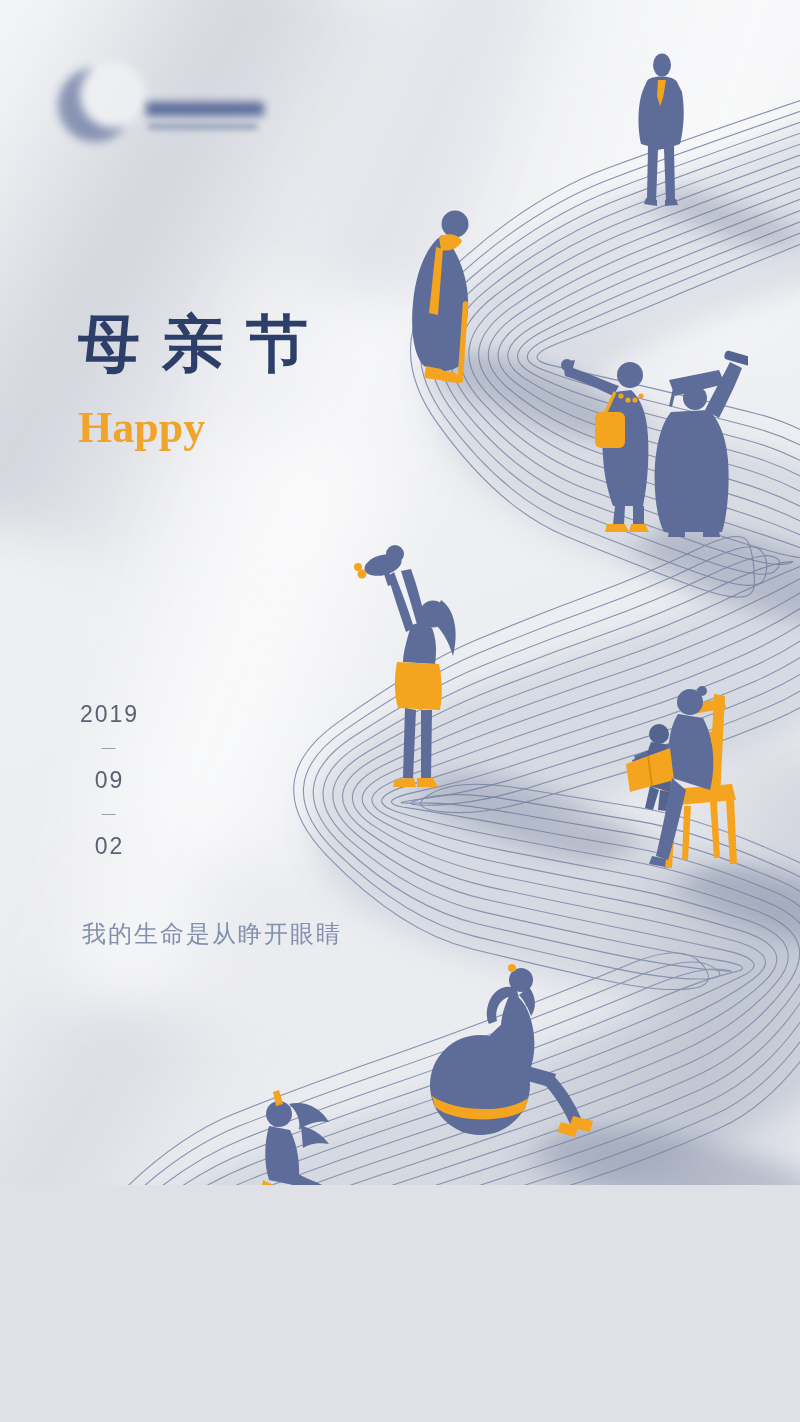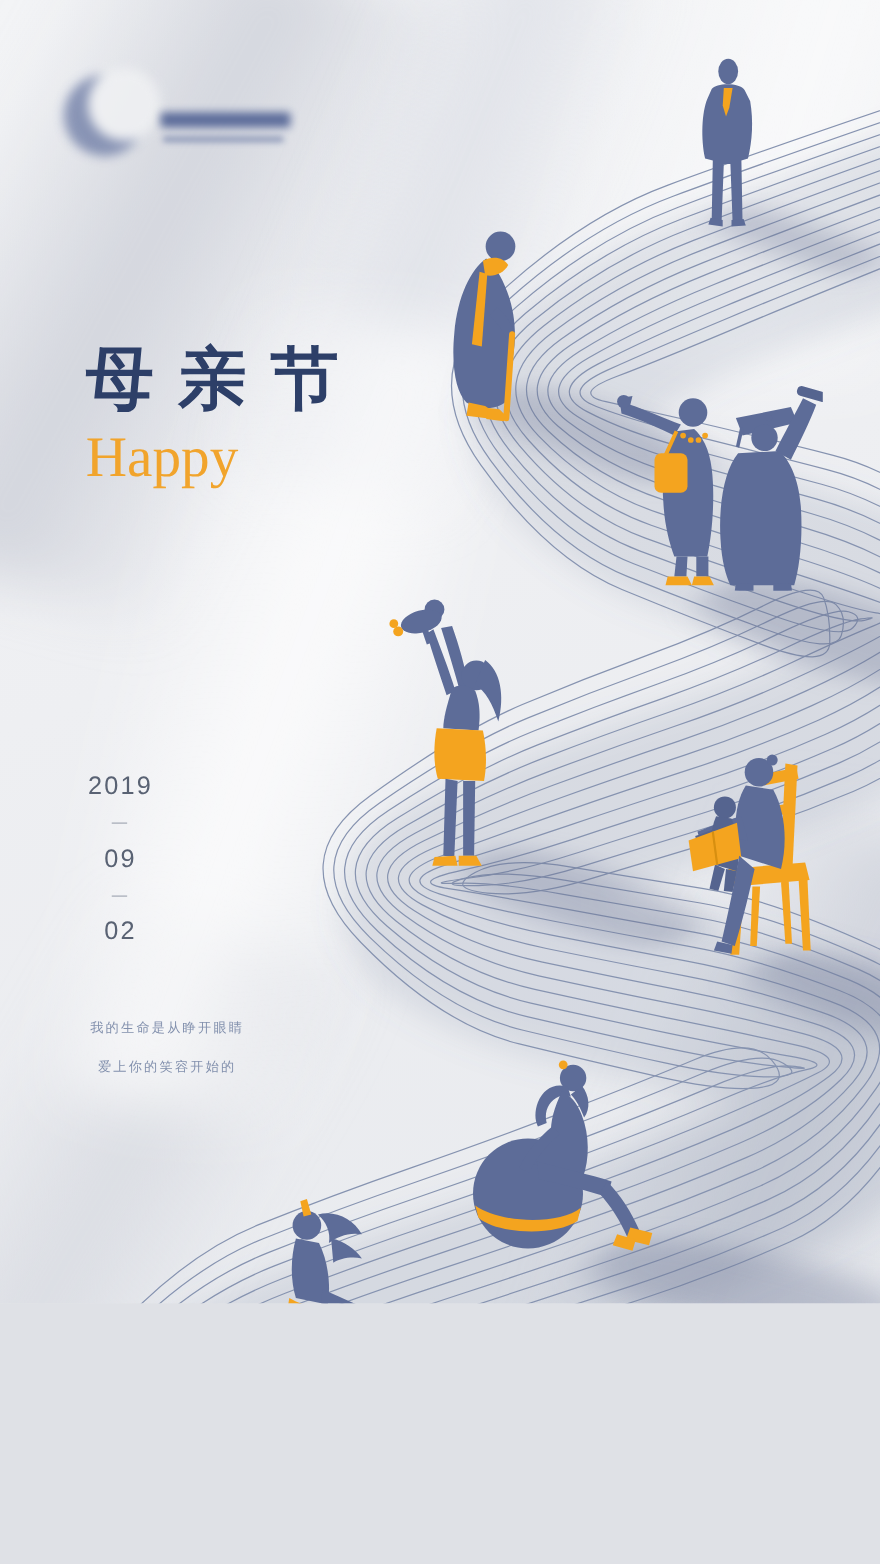--- a/index.html
+++ b/index.html
@@ -32,25 +32,25 @@
   .crescent .cut{position:absolute; left:22px; top:-6px; width:66px; height:66px; border-radius:50%;
       background:#f1f2f4;}
   .logobar1{left:146px; top:102px; width:118px; height:14px; background:#47598e;
       filter:blur(4px); opacity:.85; border-radius:2px;}
   .logobar2{left:148px; top:124px; width:110px; height:5px; background:#6d7ca6;
       filter:blur(3px); opacity:.75; border-radius:2px;}
 
   
   .title-cn{left:78px; top:302px; font-family:"Liberation Serif","DejaVu Serif",serif;
       font-size:62px; font-weight:600; color:#2d3f68; letter-spacing:22px; white-space:nowrap;}
-  .title-en{left:78px; top:381px; font-family:"Liberation Serif","DejaVu Serif",serif;
-      font-size:52px; font-weight:400; color:#f1a42c; line-height:1.38;}
+  .title-en{left:78px; top:398px; font-family:"Liberation Serif","DejaVu Serif",serif;
+      font-size:44px; font-weight:700; color:#f1a42c; line-height:1.38;}
   .date-col{left:80px; top:698px; font-size:23px; color:#596273; letter-spacing:2px; line-height:33px;}
   .date-col .sep{font-size:14px; color:#9aa1ad; display:block; line-height:33px;}
-  .quote{left:82px; top:916px; font-size:12px; color:#8290ad; letter-spacing:2px; line-height:36px;font-family:Liberation Serif, serif;}
+  .quote{left:82px; top:916px; font-size:24px; color:#8290ad; letter-spacing:2px; line-height:36px;font-family:Liberation Serif, serif;}
 
   
   #ribbon{left:0; top:0; width:800px; height:1422px;}
 
   
   .fshadow{position:absolute; background:rgba(98,110,142,.30); filter:blur(12px);
       border-radius:40%; transform-origin:left center;}
 
   .fig{position:absolute;}
   .fig .body{fill:#5d6c98;}
@@ -249,21 +249,20 @@
   <div class="abs date-col">
     <span style="display:block;">2019</span>
     <span class="sep">—</span>
     <span style="display:block;">09</span>
     <span class="sep">—</span>
     <span style="display:block;">02</span>
   </div>
 
   <div class="abs quote">
     <div>我的生命是从睁开眼睛</div>
-    <div>爱上你的笑容开始的</div>
   </div>
 
   <div class="abs wm1"></div>
   <div class="abs wm2"></div>
   <div class="abs qr">
     <div class="qcenter"></div>
   </div>
 
 </div>
 

